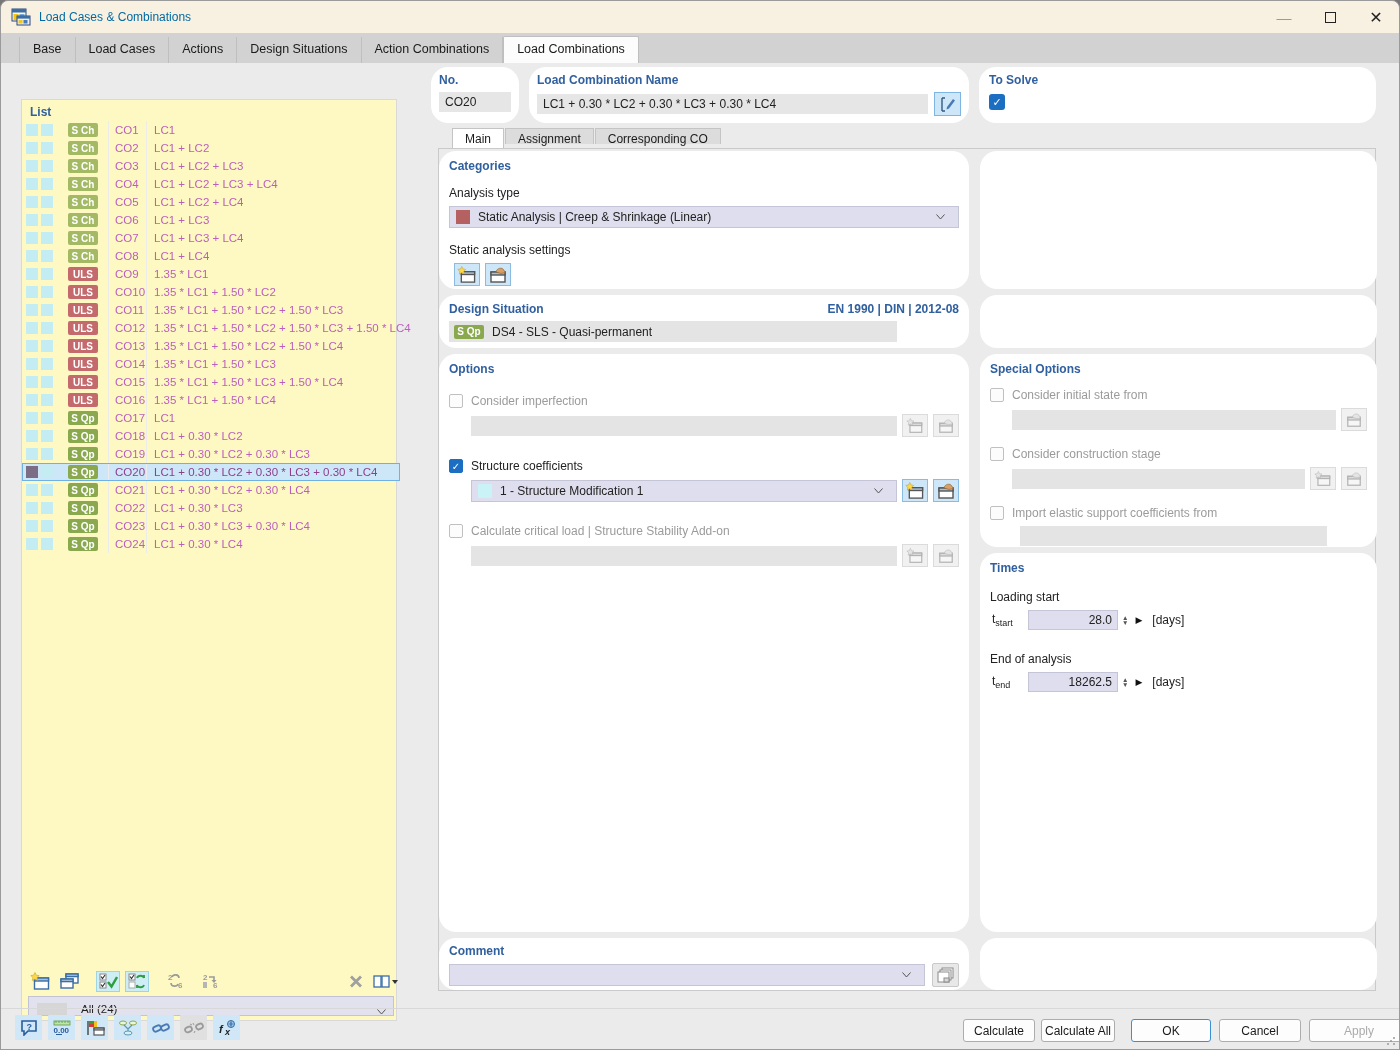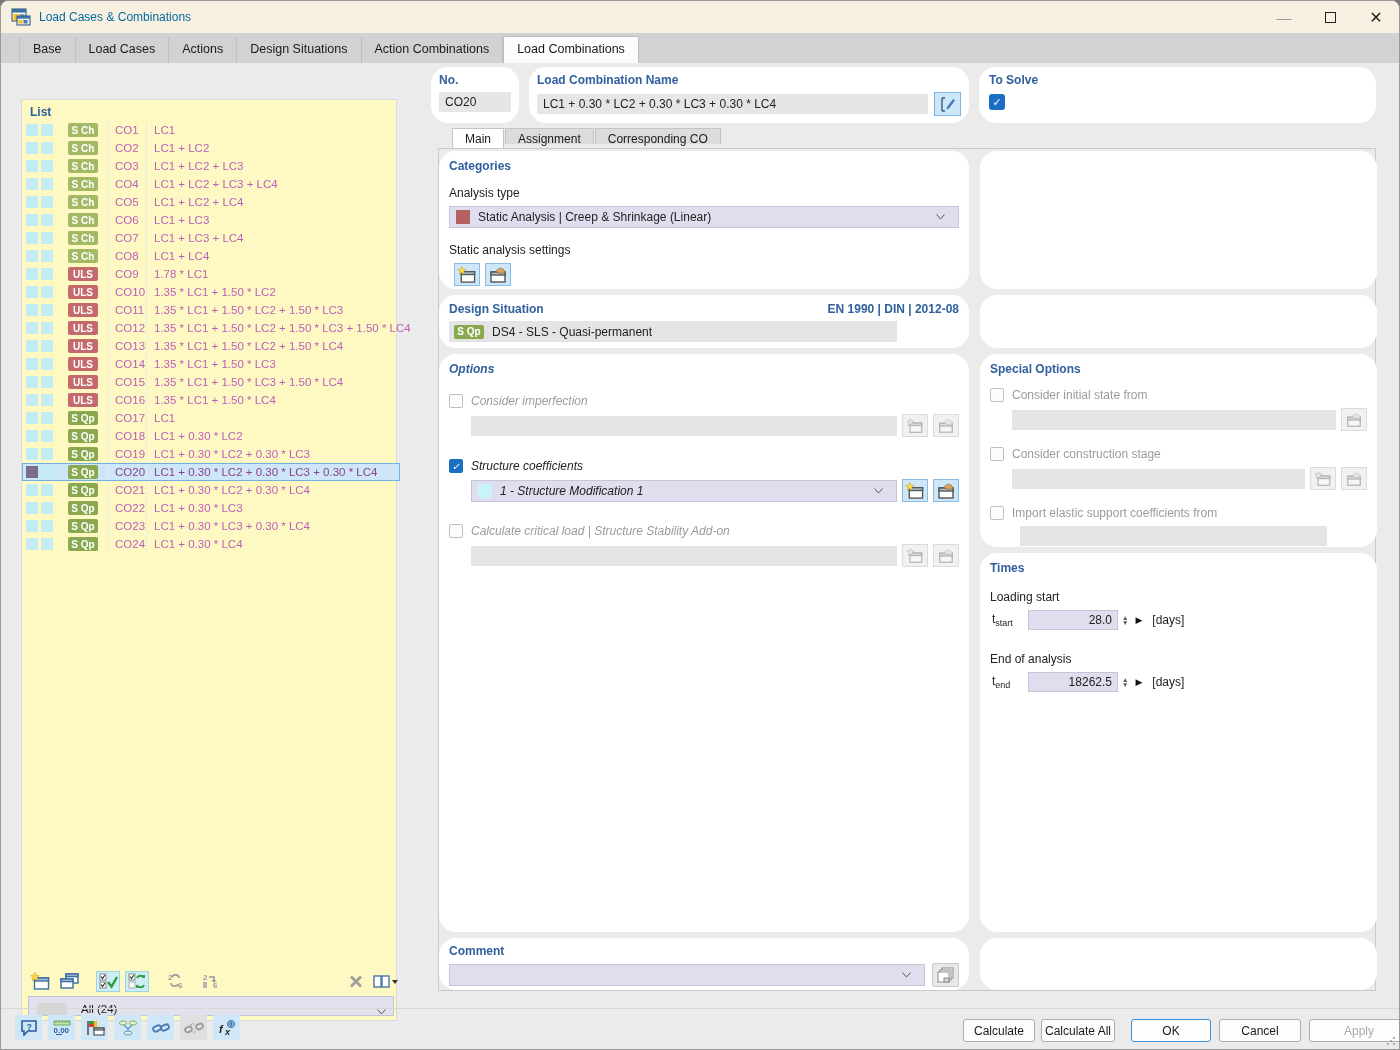--- a/index.html
+++ b/index.html
@@ -80,21 +80,21 @@
   
   .subtabs { position:absolute; left:437px; top:127px; display:flex;padding-left:14px; }
   .stab { font-size:12px; color:#1a1a1a; padding:3px 12px; background:#dcdcdc; border:1px solid #c4c4c4;
     border-bottom:none; margin-right:1px; height:16px; }
   .stab.active { background:#fff; height:21px; }
   .container { position:absolute; left:437px; top:147px; width:938px; height:843px;
     border:1px solid #c9c9c9; background:#ebebeb; }
 
   .cat-card  { left:0; top:2px; width:530px; height:138px; padding:8px 10px; }
   .ds-card   { left:0; top:146px; width:530px; height:53px; padding:7px 10px; }
-  .opt-card  { left:0; top:205px; width:530px; height:578px; padding:8px 10px;font-style:italic; }
+  .opt-card  { left:0; top:205px; width:530px; height:578px; padding:8px 10px; }
   .cmt-card  { left:0; top:789px; width:530px; height:52px; padding:6px 10px; }
   .re1-card  { left:541px; top:2px;  width:397px; height:138px; }
   .re2-card  { left:541px; top:146px; width:397px; height:53px; }
   .spec-card { left:541px; top:205px; width:397px; height:193px; padding:8px 10px; }
   .times-card{ left:541px; top:404px; width:397px; height:379px; padding:8px 10px; }
   .re3-card  { left:541px; top:789px; width:397px; height:52px; }
 
   .lbl { font-size:12px; color:#222; }
   .lbl.dim { color:#9b9b9b; }
   .dropdown { height:22px; background:#dedeee; border:1px solid #c5c5d8; display:flex; align-items:center;
@@ -242,21 +242,21 @@
           <span class="sq"></span>
           <span class="badge sch">S Ch</span>
           <span class="cno">CO8</span>
           <span class="cfm">LC1 + LC4</span>
         </div>
         <div class="lrow">
           <span class="sq first"></span>
           <span class="sq"></span>
           <span class="badge uls">ULS</span>
           <span class="cno">CO9</span>
-          <span class="cfm">1.78 * LC1</span>
+          <span class="cfm">1.35 * LC1</span>
         </div>
         <div class="lrow">
           <span class="sq first"></span>
           <span class="sq"></span>
           <span class="badge uls">ULS</span>
           <span class="cno">CO10</span>
           <span class="cfm">1.35 * LC1 + 1.50 * LC2</span>
         </div>
         <div class="lrow">
           <span class="sq first"></span>

